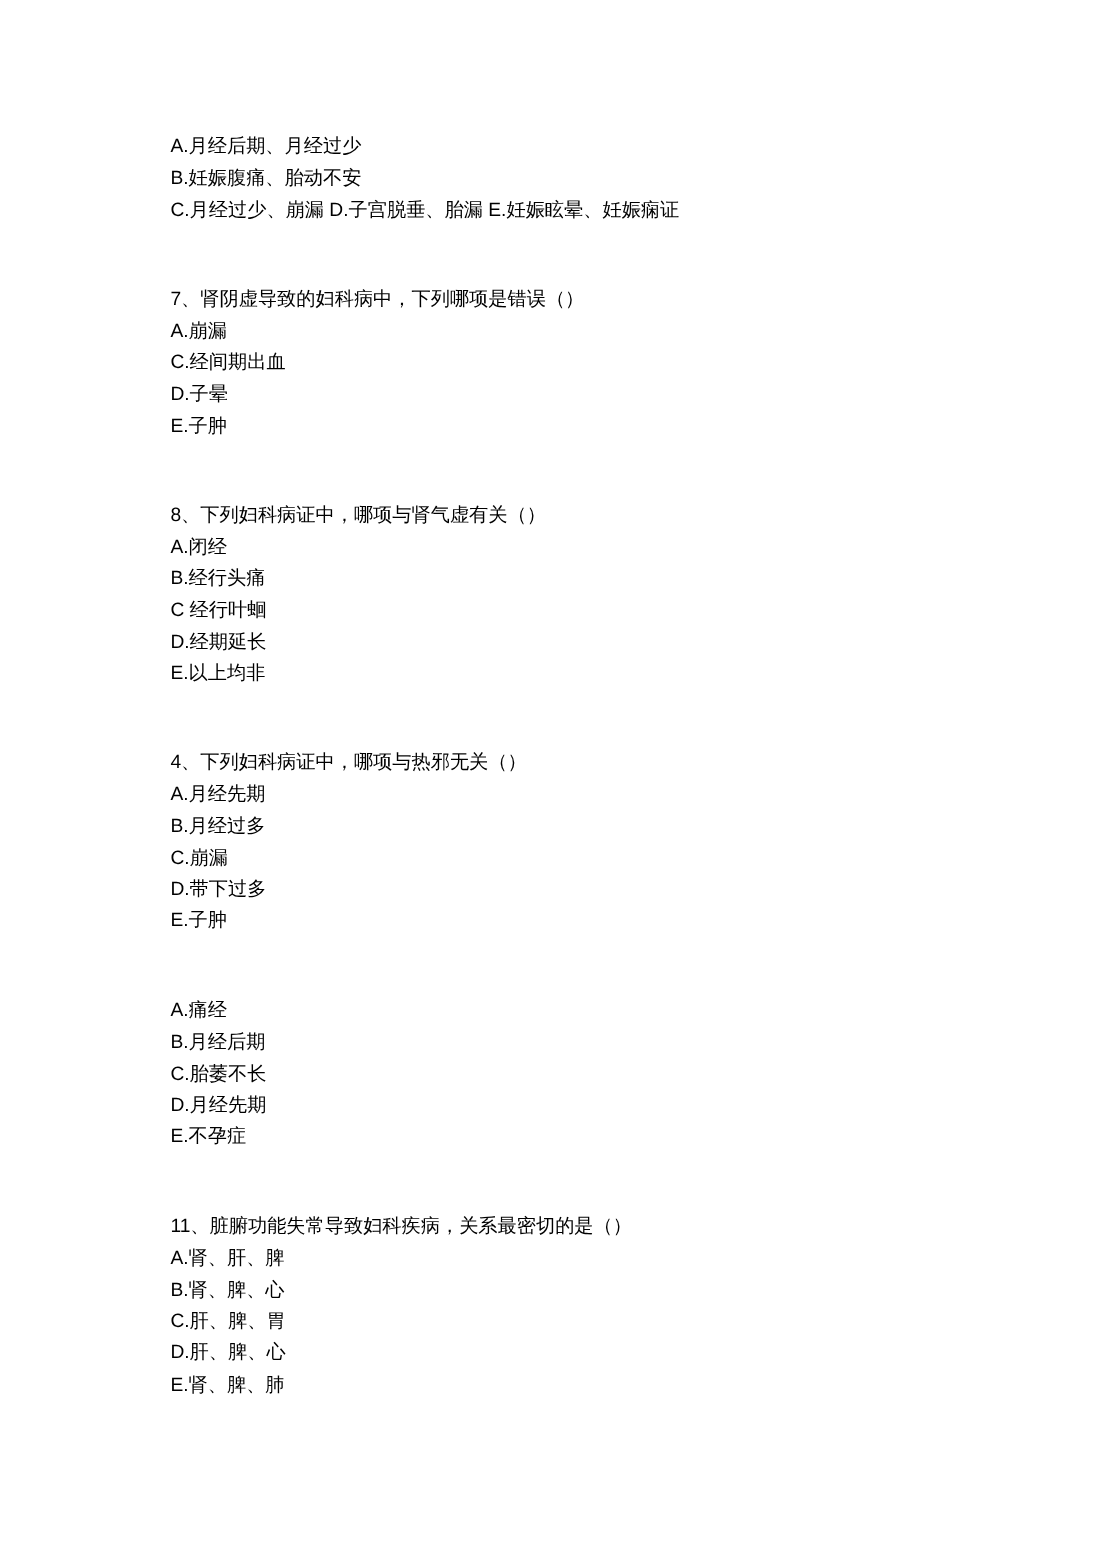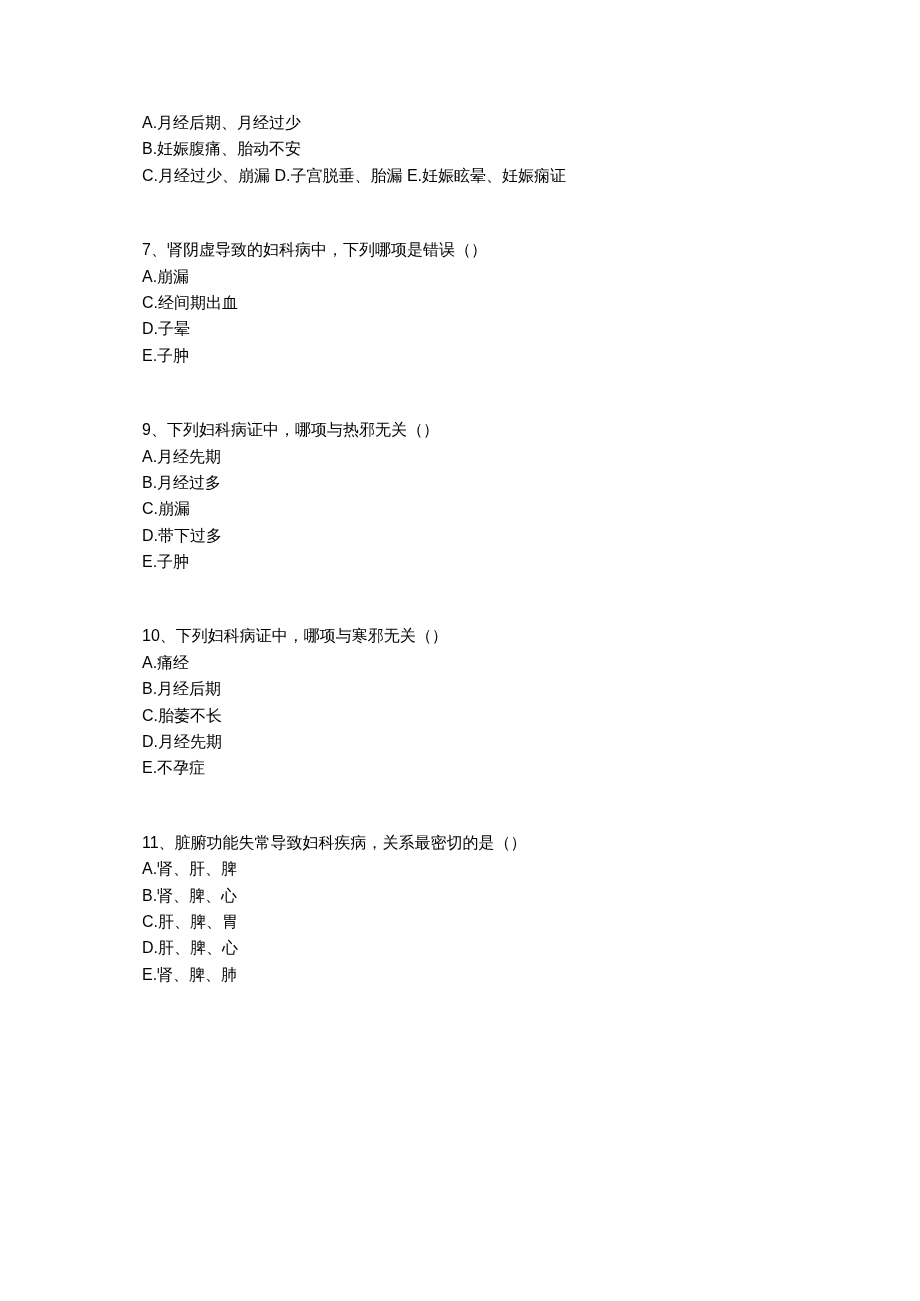--- a/index.html
+++ b/index.html
@@ -41,32 +41,39 @@
   </div>
 
   <div class="question">
     <span class="option">7、肾阴虚导致的妇科病中，下列哪项是错误（）</span>
     <span class="option">A.崩漏</span>
     <span class="option">C.经间期出血</span>
     <span class="option">D.子晕</span>
     <span class="option">E.子肿</span>
   </div>
 
+  <div class="question">
+    <span class="option">8、下列妇科病证中，哪项与肾气虚有关（）</span>
+    <span class="option">A.闭经</span>
+    <span class="option">B.经行头痛</span>
+    <span class="option">C 经行叶蛔</span>
+    <span class="option">D.经期延长</span>
+    <span class="option">E.以上均非</span>
+  </div>
 
   <div class="question">
-    <span class="option">9、下列妇科病证中，哪项与热邪无关（）</span>
+    <span class="option">4、下列妇科病证中，哪项与热邪无关（）</span>
     <span class="option">A.月经先期</span>
     <span class="option">B.月经过多</span>
     <span class="option">C.崩漏</span>
     <span class="option">D.带下过多</span>
     <span class="option">E.子肿</span>
   </div>
 
   <div class="question">
-    <span class="option">10、下列妇科病证中，哪项与寒邪无关（）</span>
     <span class="option">A.痛经</span>
     <span class="option">B.月经后期</span>
     <span class="option">C.胎萎不长</span>
     <span class="option">D.月经先期</span>
     <span class="option">E.不孕症</span>
   </div>
 
   <div class="question">
     <span class="option">11、脏腑功能失常导致妇科疾病，关系最密切的是（）</span>
     <span class="option">A.肾、肝、脾</span>

